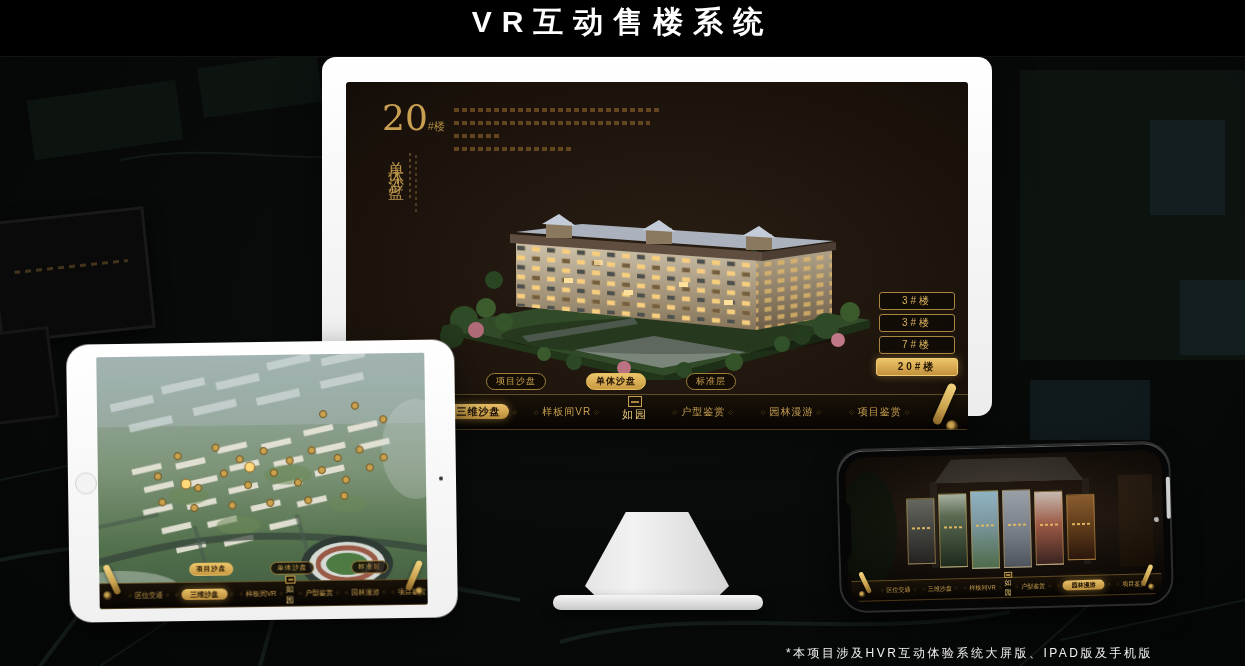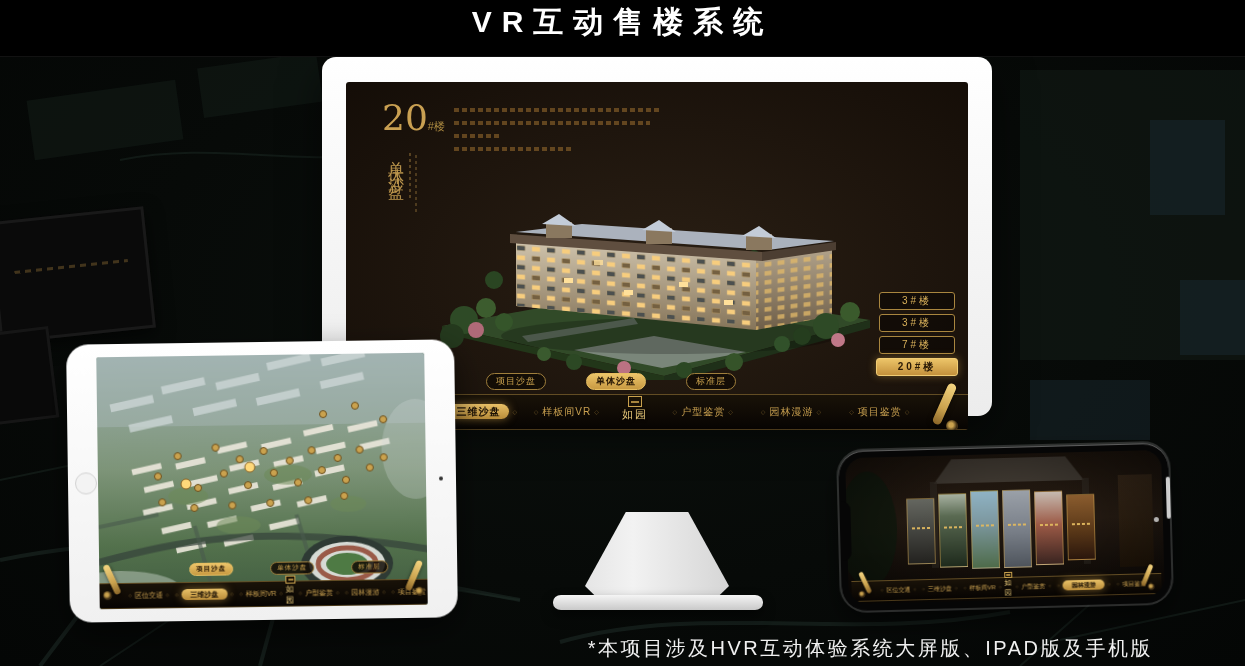--- a/index.html
+++ b/index.html
@@ -13,21 +13,21 @@
   .bg-map{position:absolute;left:0;top:0;z-index:0;}
   .bg-plaque{position:absolute;left:-6px;top:214px;width:156px;height:122px;border:3px solid #191919;
     background:#0a0a0a;transform:rotate(-6deg);z-index:0;box-shadow:0 6px 18px rgba(0,0,0,.6);}
   .bg-plaque::after{content:"";position:absolute;left:18px;right:18px;top:48px;height:3px;
     background:repeating-linear-gradient(90deg,rgba(170,130,60,.35) 0 6px,transparent 6px 11px);}
   .bg-plaque2{position:absolute;left:-18px;top:330px;width:72px;height:92px;border:3px solid #161616;
     background:#090909;transform:rotate(-7deg);z-index:0;}
   
   .page-title{position:absolute;left:0;top:2px;width:100%;text-align:center;z-index:5;
     color:#ffffff;font-size:30px;font-weight:700;letter-spacing:10px;}
-  .footnote{position:absolute;right:92px;bottom:4px;z-index:6;color:#f0f0f0;font-size:20px;
+  .footnote{position:absolute;right:92px;bottom:4px;z-index:6;color:#f0f0f0;font-size:12px;
     letter-spacing:2.5px;}
   
   .monitor{position:absolute;left:322px;top:57px;width:670px;height:359px;background:linear-gradient(#ffffff,#ececec);
     border-radius:14px;z-index:2;box-shadow:0 16px 40px rgba(0,0,0,.55);}
   .monitor-screen{position:absolute;left:24px;top:25px;width:622px;height:348px;border-radius:3px;
     overflow:hidden;background:radial-gradient(ellipse at 52% 55%, #2a1f14 0%, #1e150d 55%, #140d07 100%);}
   .stand-neck{position:absolute;left:537px;top:512px;width:240px;height:88px;z-index:1;
     background:linear-gradient(90deg,#d8d8d8,#f2f2f2 40%,#c7c7c7);
     clip-path:polygon(37% 0,63% 0,80% 84%,74% 100%,26% 100%,20% 84%);}
   .stand-base{position:absolute;left:553px;top:595px;width:210px;height:15px;border-radius:8px/7px;

